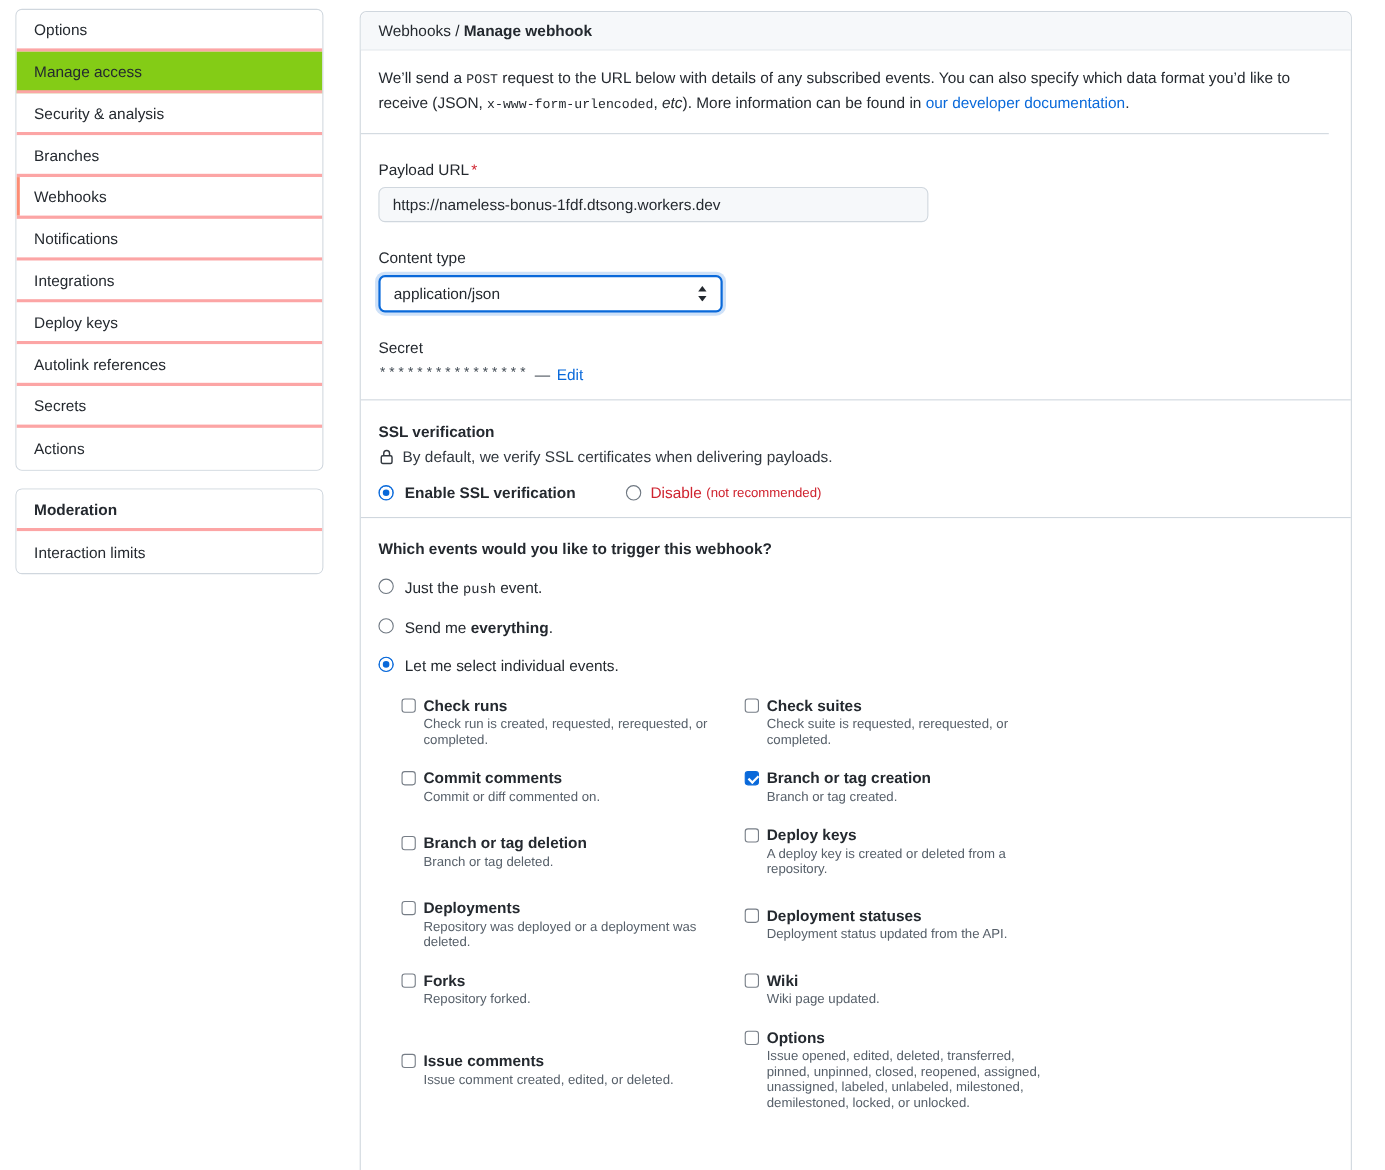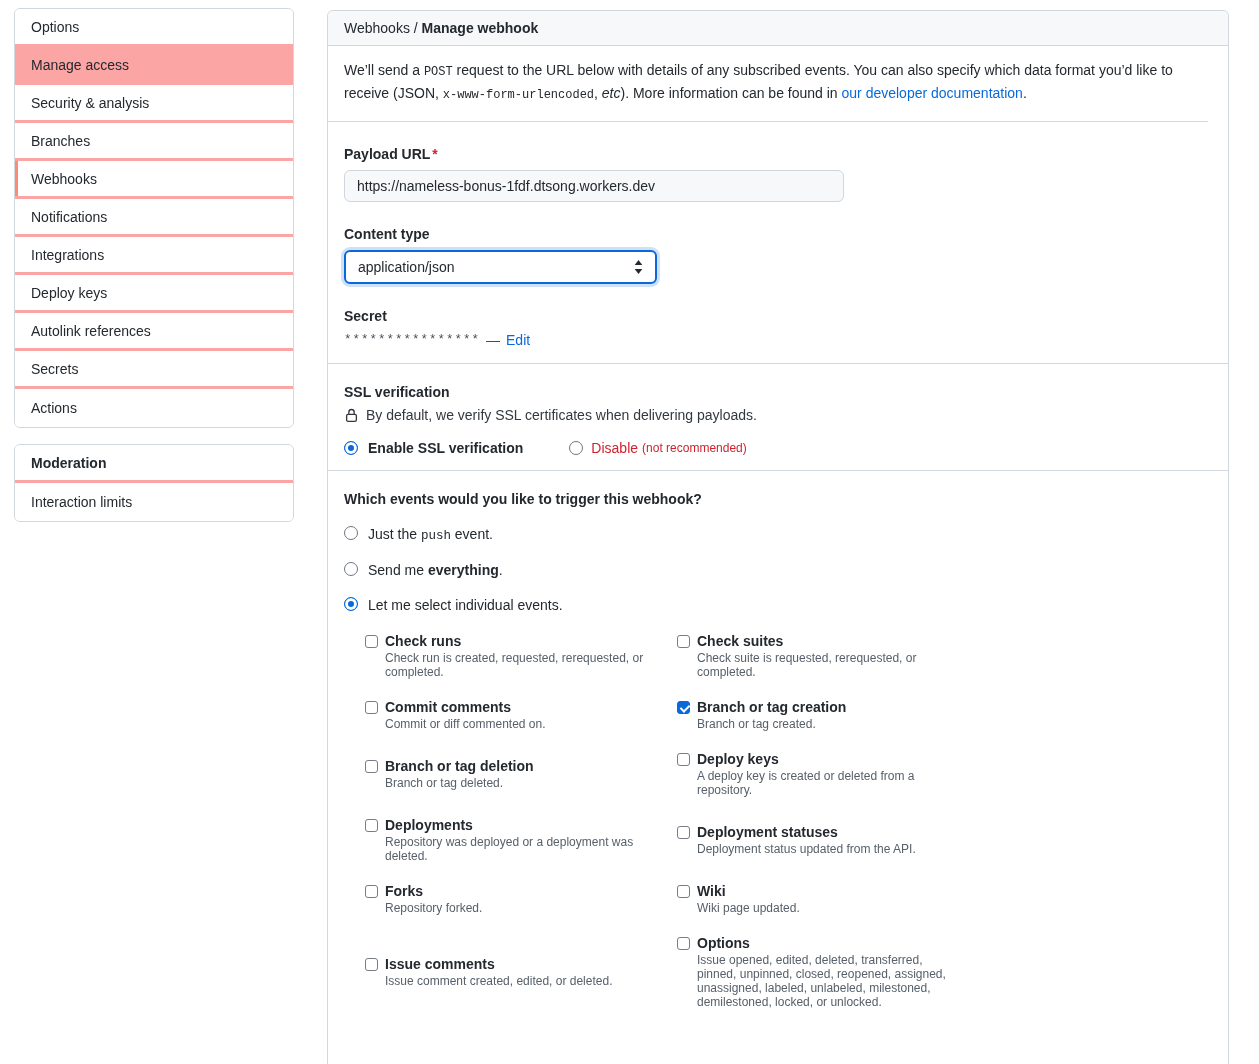--- a/index.html
+++ b/index.html
@@ -8,37 +8,37 @@
   .mono { font-family:"Liberation Mono","DejaVu Sans Mono",monospace; font-size:12.5px; }
   a { color:#0969da; text-decoration:none; cursor:pointer; }
 
   
   .sidebar { position:absolute; left:14px; top:8px; width:280px; }
   .side-box { border:1px solid #d0d7de; border-radius:6px; background:#fff; overflow:hidden; }
   .side-box + .side-box { margin-top:16px; }
   .side-item { position:relative; height:38px; display:flex; align-items:center;
     padding:0 16px; border-bottom:3px solid #fca5a5; cursor:pointer; background:#fff; }
   .side-item:last-child { border-bottom:none; }
-  .side-item.highlighted { background:#fca5a5; }
+  .side-item.highlighted { background:#84cc16; }
   .side-item.current::before { content:""; position:absolute; left:0; top:0; bottom:0;
     width:3px; background:#fd8c73; }
   .side-header { font-weight:bold; }
 
   
   .panel { position:absolute; left:327px; top:10px; width:902px; height:1100px;
     border:1px solid #d0d7de; border-radius:6px 6px 0 0; background:#fff; }
   .panel-header { background:#f6f8fa; border-bottom:1px solid #d0d7de;
     border-radius:6px 6px 0 0; padding:9px 16px; }
   .crumb-current { font-weight:bold; }
   .intro { padding:14px 16px 15px; border-bottom:1px solid #d0d7de; line-height:21px; max-width:880px; }
   .intro .mono { font-size:12px; }
   .section { padding:0 16px; border-bottom:1px solid #d0d7de; }
   .section:last-child { border-bottom:none; }
 
-  .field-label { font-weight:bold; margin-top:24px; }
+  .field-label { font-weight:normal; margin-top:24px; }
   .required { color:#cf222e; margin-left:2px; }
   .text-input { margin-top:8px; width:500px; height:32px; padding:0 12px;
     background:#f6f8fa; border:1px solid #d0d7de; border-radius:6px; font-size:14px;
     color:#24292f; font-family:"Liberation Sans","DejaVu Sans",sans-serif; }
   .select { margin-top:8px; width:313px; height:34px; background:#fff;
     border:2px solid #0969da; border-radius:6px; box-shadow:0 0 0 3px rgba(9,105,218,0.2);
     display:flex; align-items:center; justify-content:space-between; padding:0 12px; cursor:pointer; }
   .secret-row { margin-top:8px; padding-bottom:15px; display:flex; align-items:center; gap:6px; }
   .secret-mask { letter-spacing:1px; color:#444d56; }
 

